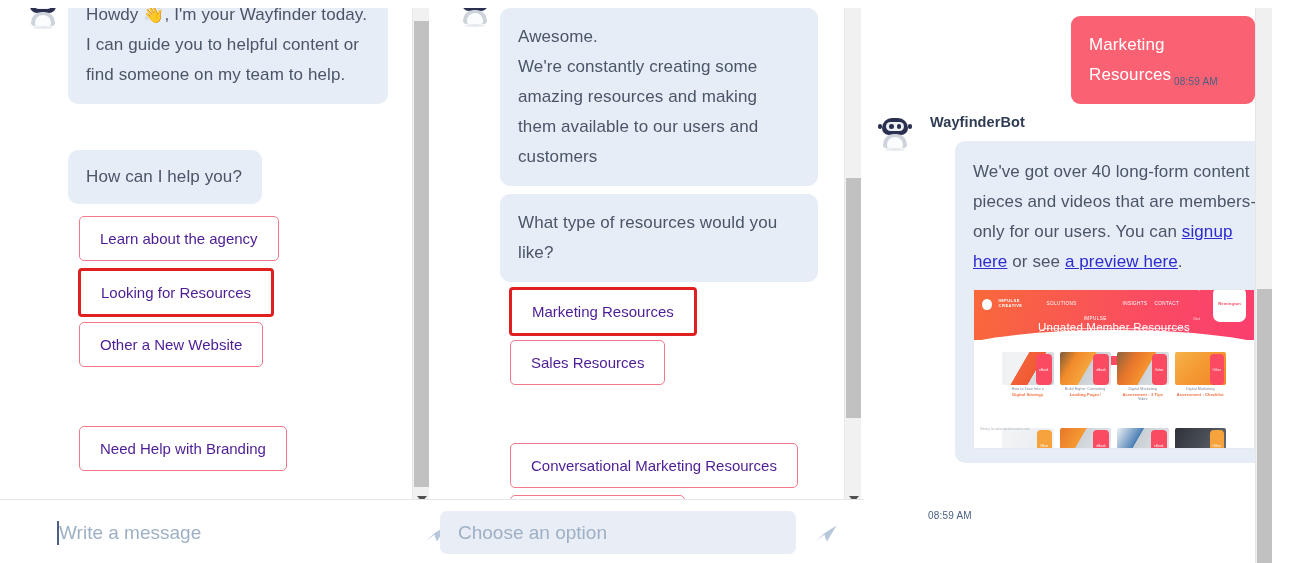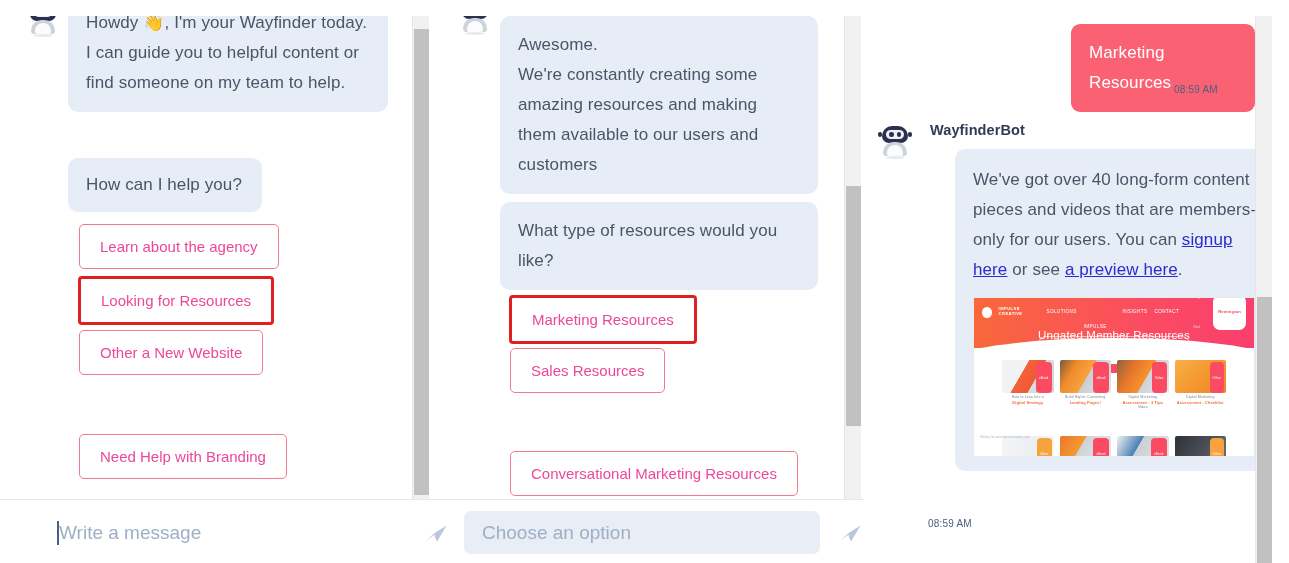--- a/index.html
+++ b/index.html
@@ -5,21 +5,21 @@
   * { box-sizing: border-box; margin: 0; padding: 0; }
   html, body {
     width: 1289px; height: 563px;
     overflow: hidden;
     background: #ffffff;
     font-family: "Liberation Sans", sans-serif;
   }
   .app { position: relative; width: 1289px; height: 563px; background: #fff; }
 
   
-  .panel { position: absolute; top: 16px; background: #fff; padding-left: 48px; }
+  .panel { position: absolute; top: 8px; background: #fff; padding-left: 48px; }
   .panel-left   { left: 0;   width: 430px;  height: 499px; }
   .panel-mid    { left: 432px; width: 430px; height: 499px; }
   .panel-right  { left: 864px; width: 425px; height: 563px; }
 
   .thread { position: absolute; top: 0; left: 0; right: 18px; bottom: 0; overflow: hidden; }
 
   
   .avatar { position: absolute; width: 34px; height: 34px; }
   .av-head {
     position: absolute; left: 4px; top: 0; width: 26px; height: 17px;
@@ -80,21 +80,21 @@
     color: #4a6082;
     letter-spacing: .2px;
   }
 
   
   .qr {
     position: absolute;
     background: #fff;
     border: 1px solid #f2798a;
     border-radius: 5px;
-    color: #ec4899;
+    color: #4c1d95;
     font-size: 15px;
     line-height: 1;
     padding: 14px 20px;
     white-space: nowrap;
     text-align: center;
   }
   .qr.highlight {
     border: 3px solid #e02020;
     border-radius: 4px;
   }
@@ -361,21 +361,21 @@
     <div class="composer" style="left:0; width:430px;margin-left:41px;">
       <div class="caret"></div>
       <div class="composer-input" style="width:370px;">Write a message</div>
       <div class="send-icon" style="left:382px;">
         <svg viewBox="0 0 24 24" width="26" height="24" aria-hidden="true">
           <path d="M2 20 L23 4 L10 12.5 Z M10.5 13.5 L22.6 4.6 L13 20.5 L11.2 16.4 Z" fill="#b9c7db"></path>
         </svg>
       </div>
     </div>
 
-    <div class="composer" style="left:440px; width:424px;margin-left:24px;">
+    <div class="composer" style="left:440px; width:424px;">
       <div class="composer-input filled" style="width:356px;">Choose an option</div>
       <div class="send-icon" style="left:373px;">
         <svg viewBox="0 0 24 24" width="26" height="24" aria-hidden="true">
           <path d="M2 20 L23 4 L10 12.5 Z M10.5 13.5 L22.6 4.6 L13 20.5 L11.2 16.4 Z" fill="#b9c7db"></path>
         </svg>
       </div>
     </div>
   </div>
 
 </div>

